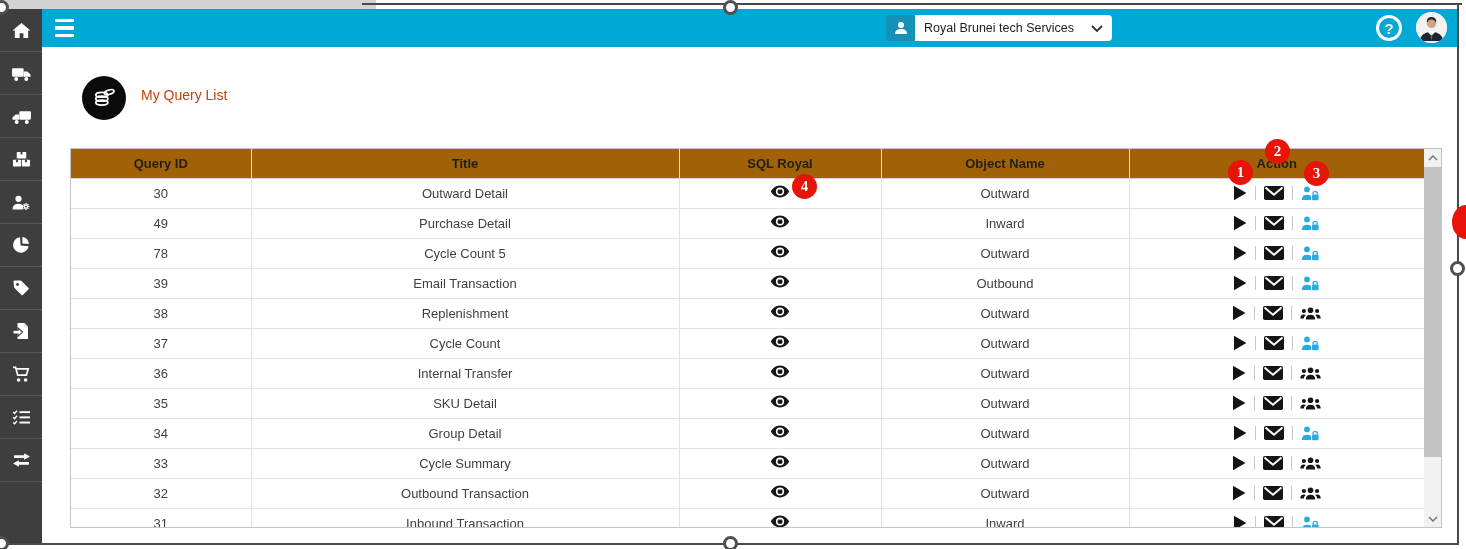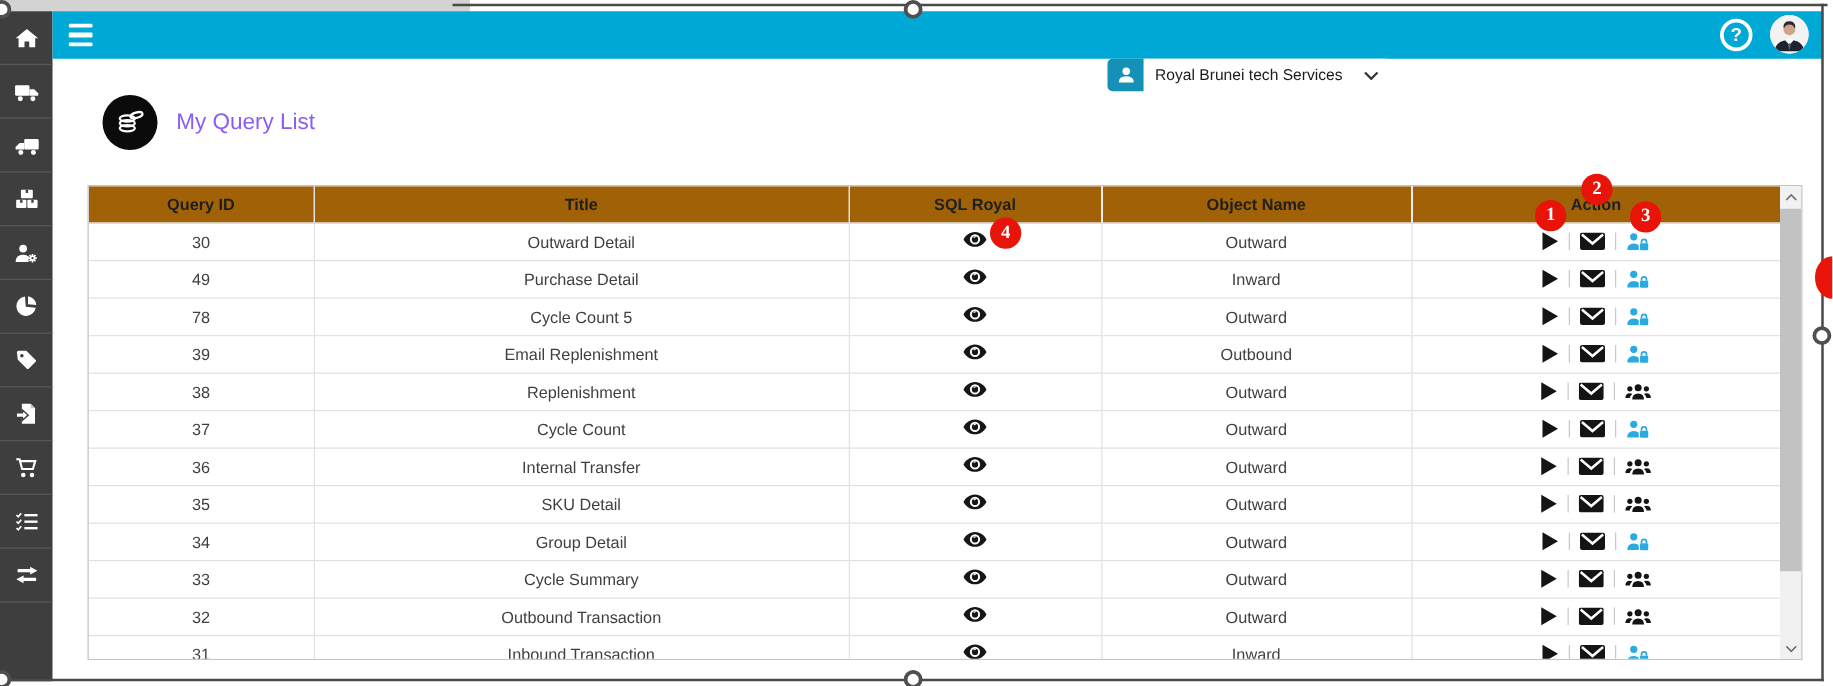--- a/index.html
+++ b/index.html
@@ -23,32 +23,32 @@
 
   
   .sidebar{position:absolute;left:0;top:9px;width:42px;height:536px;background:var(--c-sidebar);}
   .side-item{width:42px;height:43px;display:flex;align-items:center;justify-content:center;border-bottom:1px solid #585858;cursor:pointer;}
   .side-item svg{display:block;}
 
   
   .topbar{position:absolute;left:42px;top:9px;width:1416px;height:38px;background:var(--c-header);}
   .hamburger{position:absolute;left:13px;top:10px;width:20px;height:18px;display:flex;flex-direction:column;justify-content:space-between;cursor:pointer;}
   .hamburger span{display:block;width:19px;height:3.2px;background:#fff;border-radius:1px;}
-  .select-group{position:absolute;top:6px;height:26px;display:flex;margin-top:32px;}
+  .select-group{position:absolute;top:6px;height:26px;display:flex;}
   .sg-company{left:844px;} .sg-warehouse{left:1082px;}
   .icon-box{width:29px;height:26px;background:var(--c-iconbox);border-radius:4px 0 0 4px;display:flex;align-items:center;justify-content:center;}
   .select-box{height:26px;background:#fff;border-radius:0 4px 4px 0;display:flex;align-items:center;justify-content:space-between;padding:0 9px 0 9px;font-size:12.5px;color:#1c1c1c;cursor:pointer;}
   .sb-company{width:197px;} .sb-warehouse{width:207px;}
   .help-btn{position:absolute;left:1334px;top:6px;width:26px;height:26px;border:3px solid #fff;border-radius:50%;color:#fff;font-weight:bold;font-size:15px;display:flex;align-items:center;justify-content:center;cursor:pointer;}
   .avatar{position:absolute;left:1374px;top:3px;width:31px;height:31px;border-radius:50%;overflow:hidden;background:#f4f4f4;cursor:pointer;}
   .avatar svg{display:block;}
 
   
   .ph-icon{position:absolute;left:82px;top:76px;width:44px;height:44px;background:#0b0b0b;border-radius:50%;display:flex;align-items:center;justify-content:center;}
-  .page-title{position:absolute;left:141px;top:87px;font-size:18px;color:#8b5cf6;font-weight:400;}
+  .page-title{position:absolute;left:141px;top:87px;font-size:14px;color:#c2410c;font-weight:400;}
 
   
   .tablewrap{position:absolute;left:70px;top:148px;width:1372px;height:380px;border:1px solid #c4c4c4;background:#fff;overflow:hidden;}
   table{border-collapse:collapse;table-layout:fixed;width:1353px;}
   th,td{border-right:1px solid #e2e2e2;border-bottom:1px solid #e2e2e2;height:29px;text-align:center;font-size:13px;overflow:hidden;white-space:nowrap;}
   th{background:#a16207;color:#1f1f1f;font-weight:bold;border-bottom:1px solid #d4d4d4;}
   td{color:#3f3f3f;background:#fff;}
   th:last-child,td:last-child{border-right:none;}
   .action-cell{display:flex;align-items:center;justify-content:center;gap:0;height:29px;}
   .icon-btn{display:inline-flex;align-items:center;justify-content:center;cursor:pointer;padding:0 2px;}
@@ -397,21 +397,21 @@
                       <path d="M12.2 8.6 v-1.2 a2 2 0 0 1 4 0 v1.2" fill="none" stroke="#29ABE2" stroke-width="1.4"></path>
                       <rect x="11" y="8.6" width="6.6" height="5.6" rx="1"></rect>
                     </svg>
                   </span>
                 </span>
               </div>
             </td>
           </tr>
           <tr>
             <td>39</td>
-            <td>Email Replenishment</td>
+            <td>Email Transaction</td>
             <td><span class="icon-btn">
                 <span>
                   <svg width="20" height="13" viewBox="0 0 20 13">
                     <path fill-rule="evenodd" d="M10 .6 C5.4 .6 2.1 3.9 .8 6.5 2.1 9.1 5.4 12.4 10 12.4 14.6 12.4 17.9 9.1 19.2 6.5 17.9 3.9 14.6 .6 10 .6 Z M10 10.6 A4.1 4.1 0 1 1 10 2.4 A4.1 4.1 0 0 1 10 10.6 Z" fill="#161616"></path>
                     <circle cx="10" cy="6.5" r="2.5" fill="#161616"></circle>
                     <path d="M9 5.2 a1.2 1.2 0 0 1 1.6-.6" stroke="#fff" stroke-width=".9" fill="none"></path>
                   </svg>
                 </span>
               </span></td>
             <td>Outbound</td>

